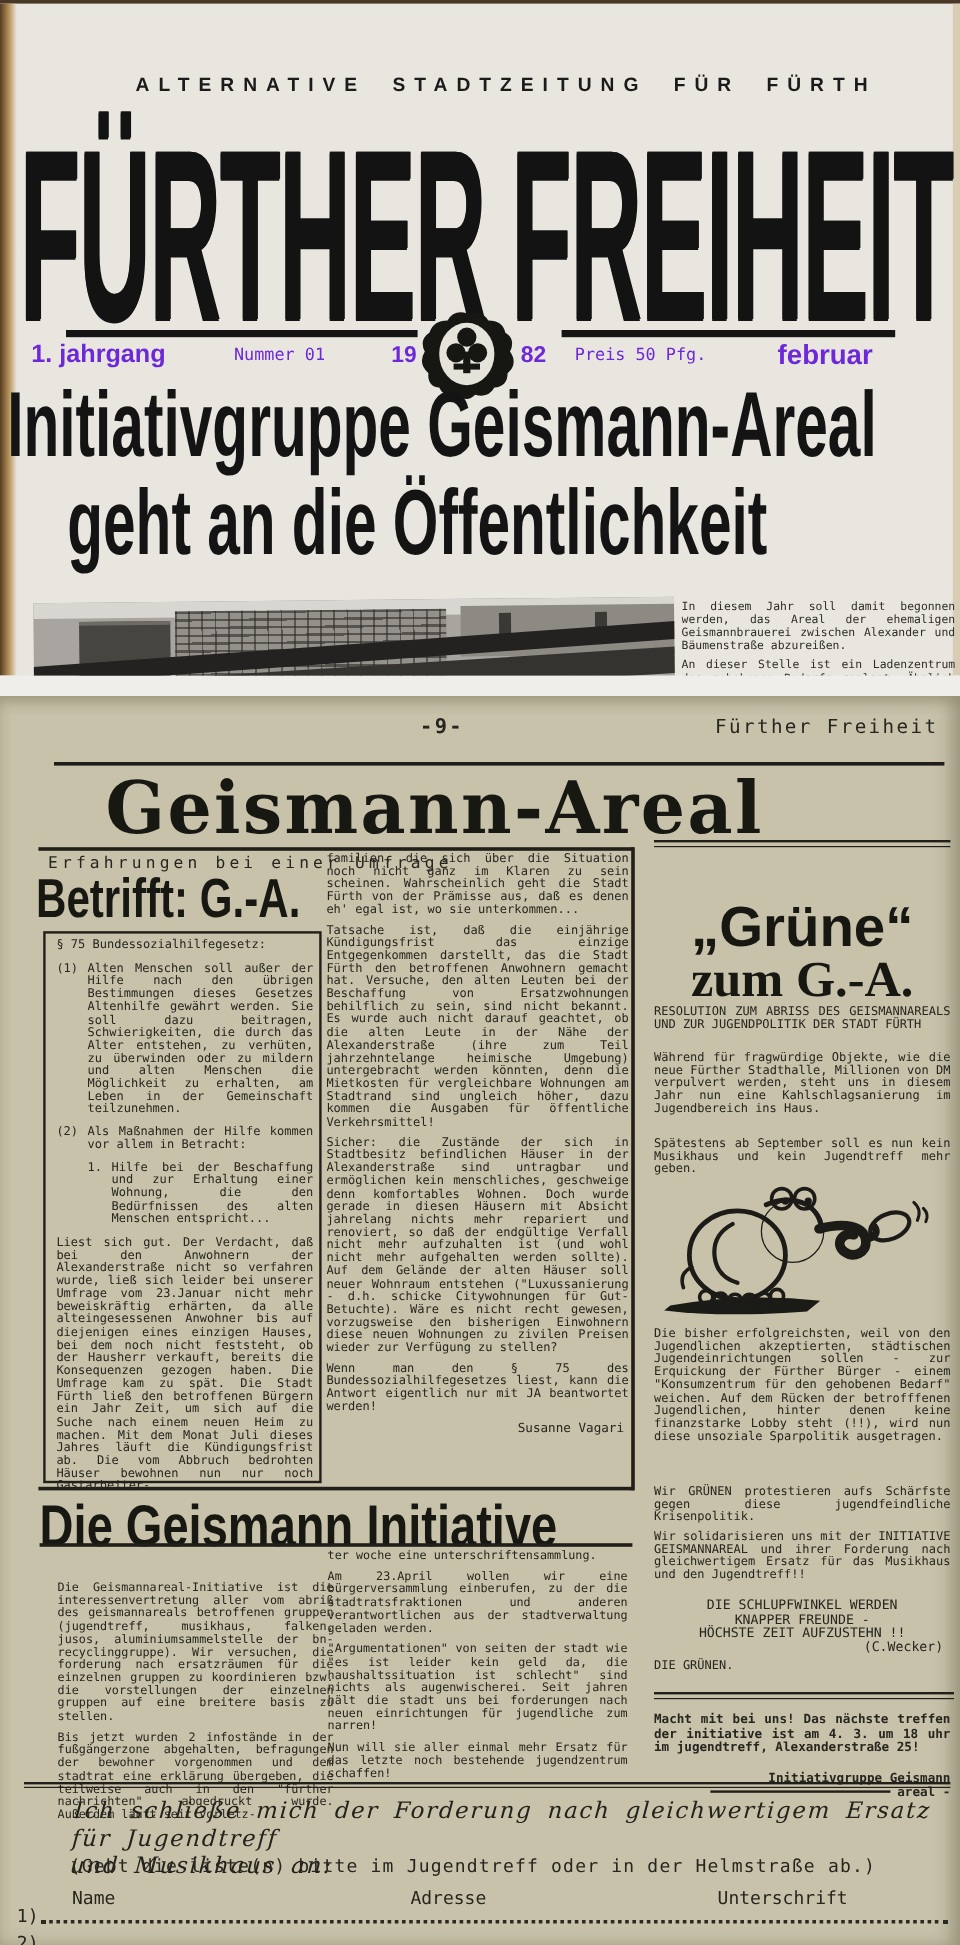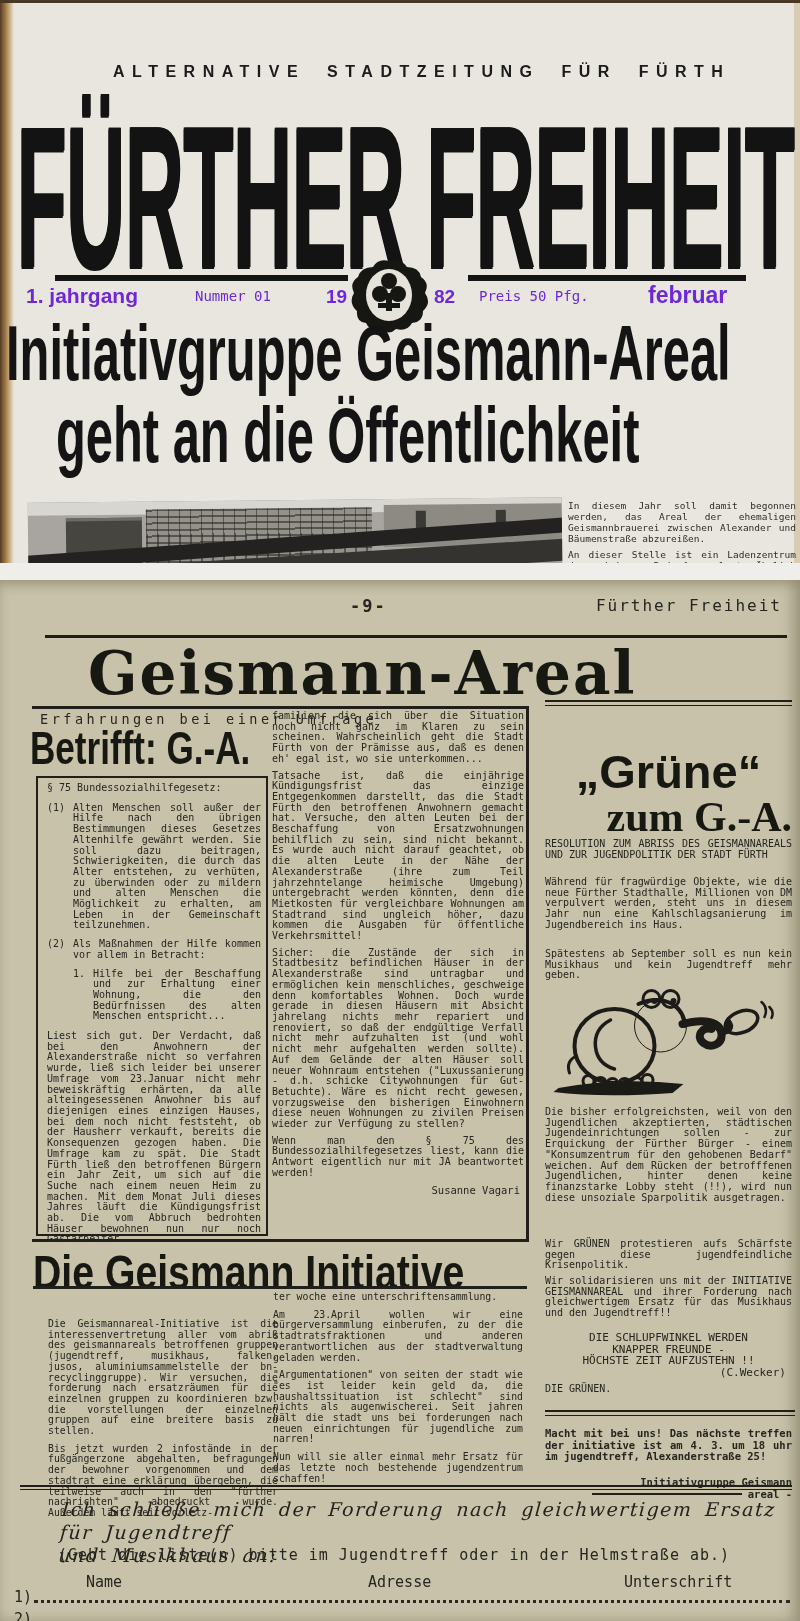--- a/index.html
+++ b/index.html
@@ -89,21 +89,21 @@
   .midcol p { margin-bottom:6px; }
   .byline { text-align:right; padding-right:4px; font-size:10.5px; }
 
   
   .r { position:absolute; left:545px; width:247px; }
   .dbl { height:6px; border-top:2.5px solid #211f1a; border-bottom:1.5px solid #211f1a; }
   .presse { font-family:"Liberation Serif",serif; font-weight:bold; font-size:31px; text-align:center;
             color:#181813; }
   .presse span { border-bottom:2.5px solid #211f1a; padding:0 4px 1px; }
   .grune { font-family:Liberation Sans, sans-serif; font-weight:bold; font-size:47px; text-align:center; color:#181813; }
-  .zumga { font-family:"Liberation Serif",serif; font-weight:bold; font-size:42px; text-align:right; color:#181813; }
+  .zumga { font-family:"Liberation Serif",serif; font-weight:bold; font-size:42px; text-align:center; color:#181813; }
   .rtxt { font-size:10px; line-height:10.7px; text-align:justify; }
   .quote { font-size:11px; line-height:11.5px; text-align:center; }
   .quote .attr { text-align:right; padding-right:6px; }
   .machtmit { font-size:10.5px; line-height:11.5px; font-weight:bold; text-align:justify; }
   .sigline { font-size:10.5px; line-height:12px; text-align:right; font-weight:bold; }
   .sigline .ln { display:inline-block; width:150px; border-bottom:2px solid #211f1a; margin-right:6px;
                  vertical-align:3px; }
 
   
   .init-head { position:absolute; left:33px; top:664px; font-weight:900; font-size:49px; color:#181813;
@@ -114,21 +114,21 @@
   .ic1 { left:48px; width:230px;margin-top:27px; }
   .ic2 { left:273px; width:250px; }
 
   
   .pet-rule { position:absolute; left:20px; top:905px; width:772px; height:5px;
               border-top:2px solid #211f1a; border-bottom:1.5px solid #211f1a; }
   .script { position:absolute; left:60px; top:918px; width:720px; font-family:"DejaVu Serif",serif;
             font-style:italic; font-size:19px; line-height:23px; letter-spacing:1.5px; word-spacing:5px;
             color:#23221c; transform:skewX(-4deg); }
   .pet-note { position:absolute; left:58px; top:966px; font-size:15px; letter-spacing:1px; }
-  .pet-col { position:absolute; top:993px; font-size:15px;margin-left:26px; }
+  .pet-col { position:absolute; top:993px; font-size:15px; }
   .pc1 { left:60px; } .pc2 { left:342px; } .pc3 { left:598px; }
   .pet-row { position:absolute; left:14px; width:778px; display:flex; align-items:flex-end; font-size:15px; }
   .pet-row .dots { flex:1; border-bottom:3.5px dotted #2a2922; margin:0 2px 3px 2px; }
   .pr1 { top:1008px; } .pr2 { top:1030px; }
 
   svg .ink { stroke:#1c1b18; fill:none; stroke-linecap:round; stroke-linejoin:round; }
 </style>
 </head>
 <body>
 

